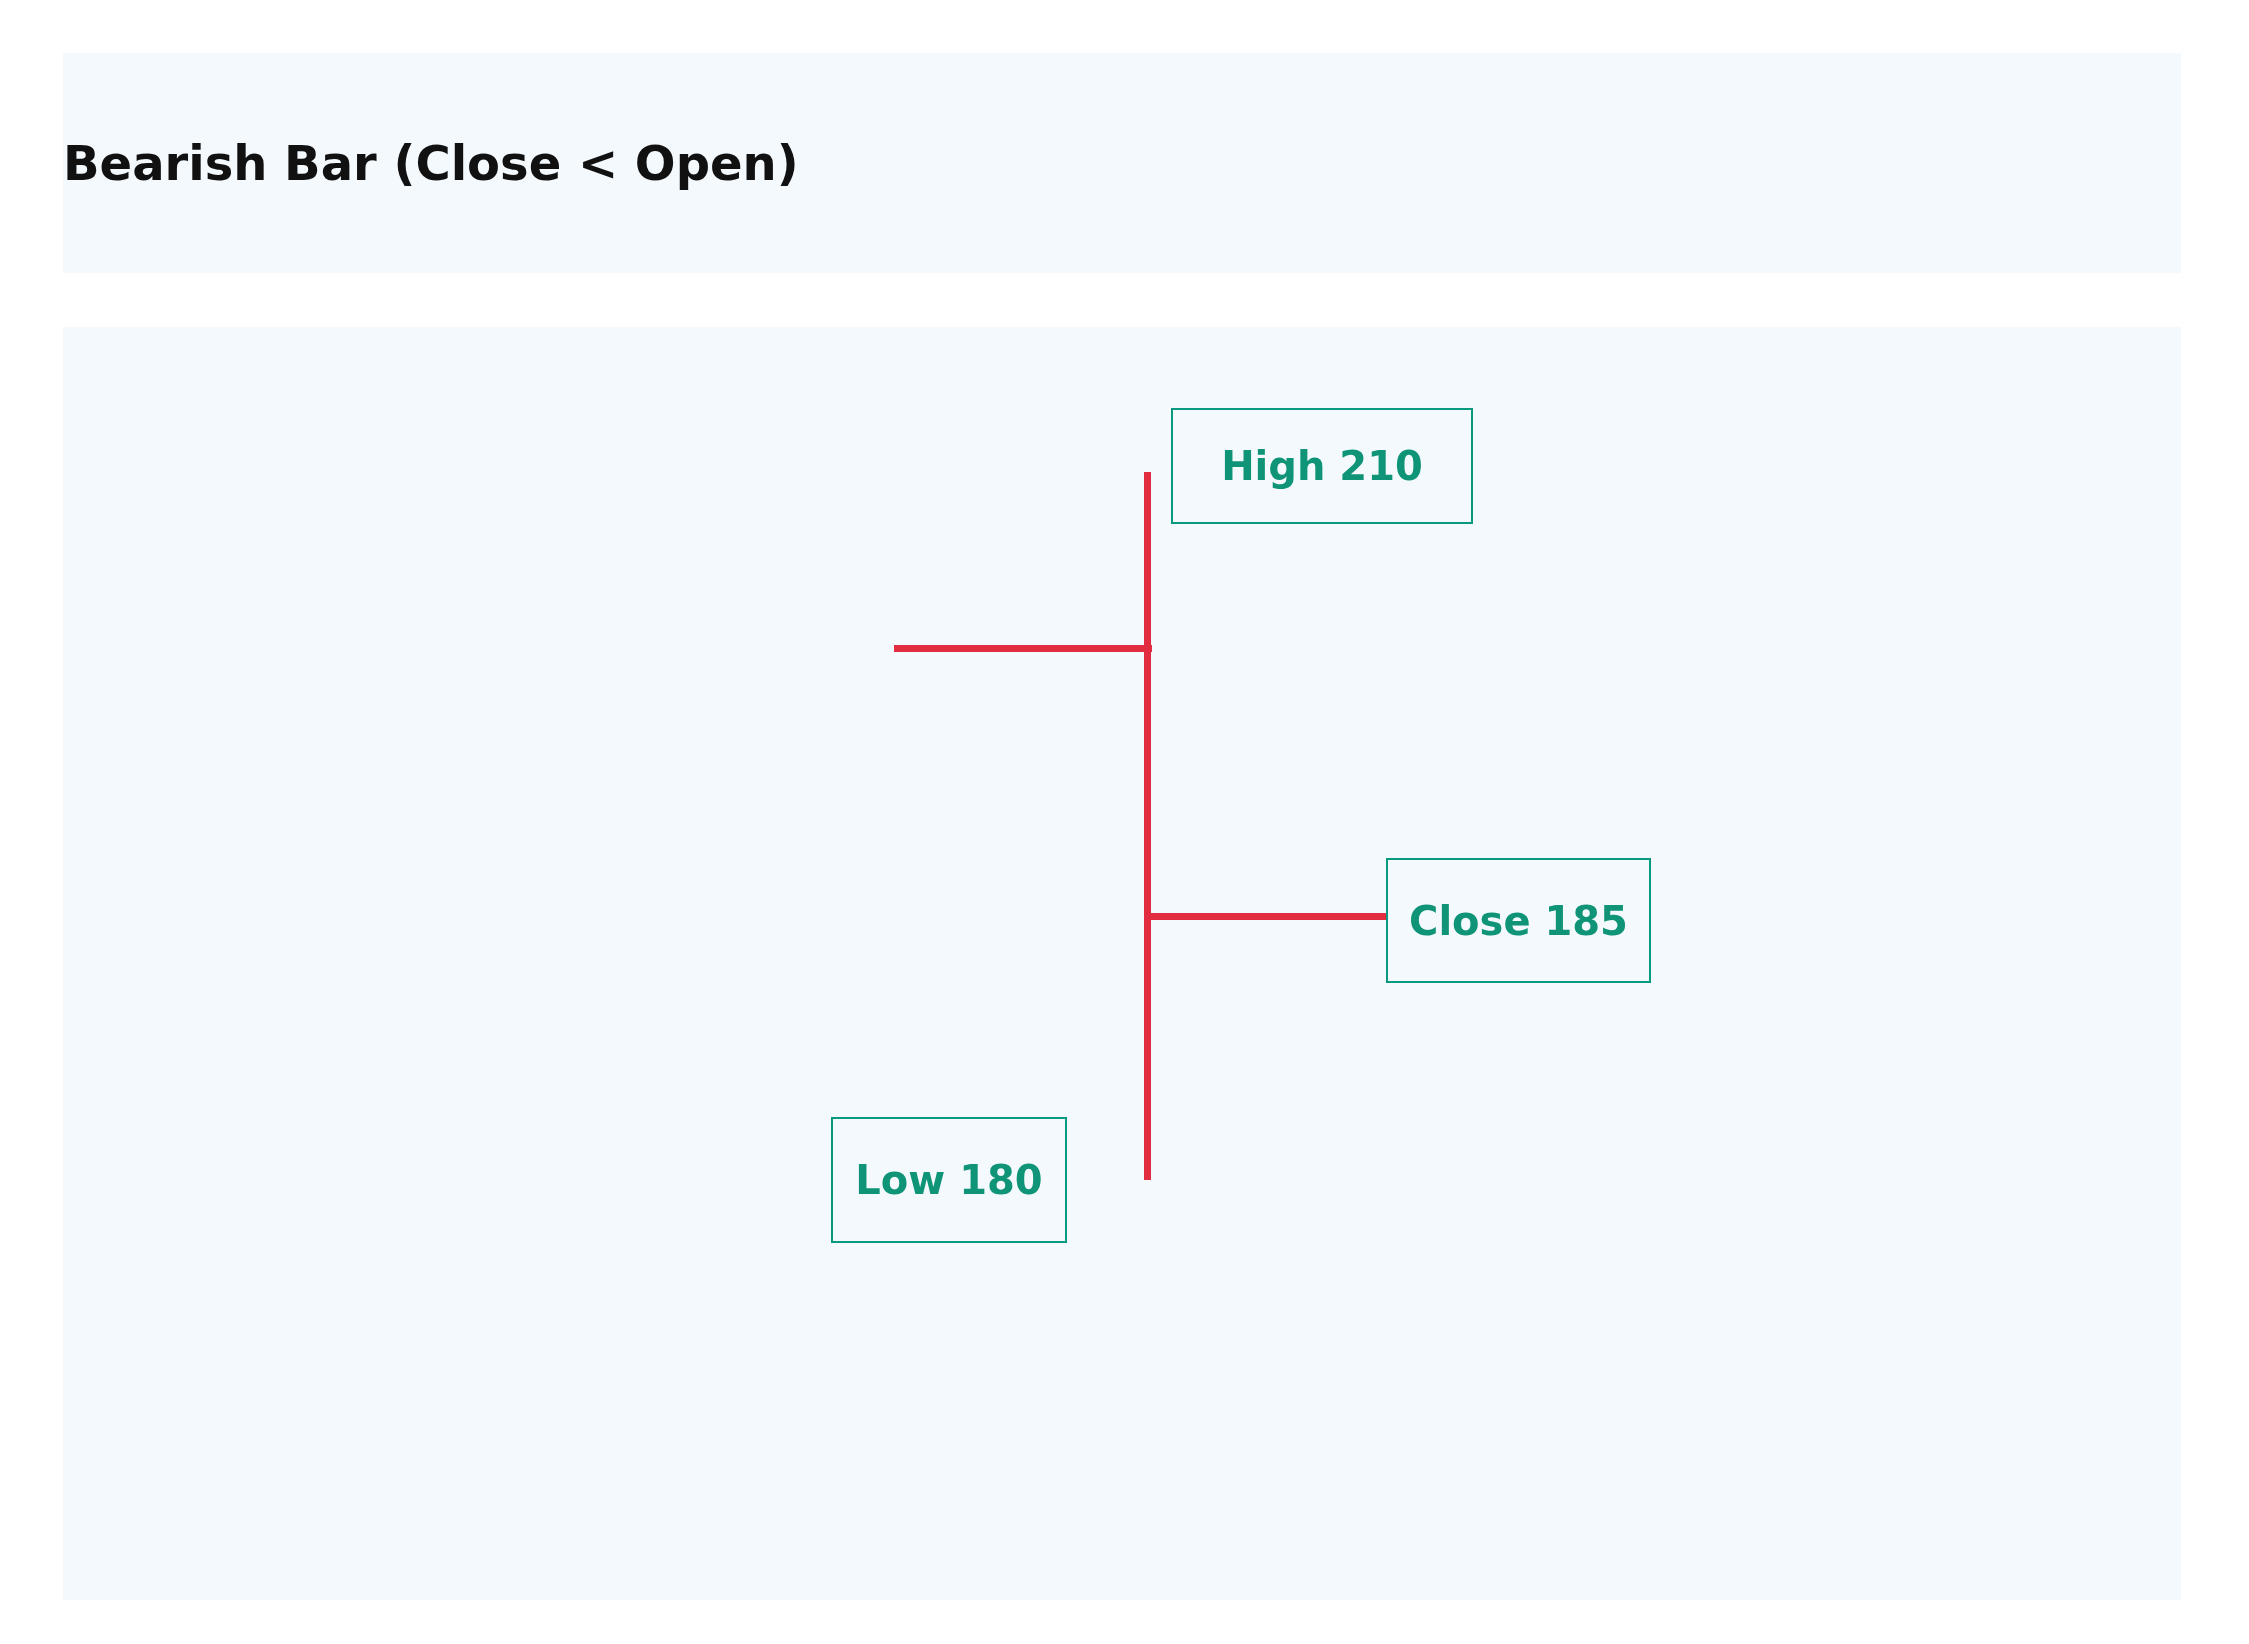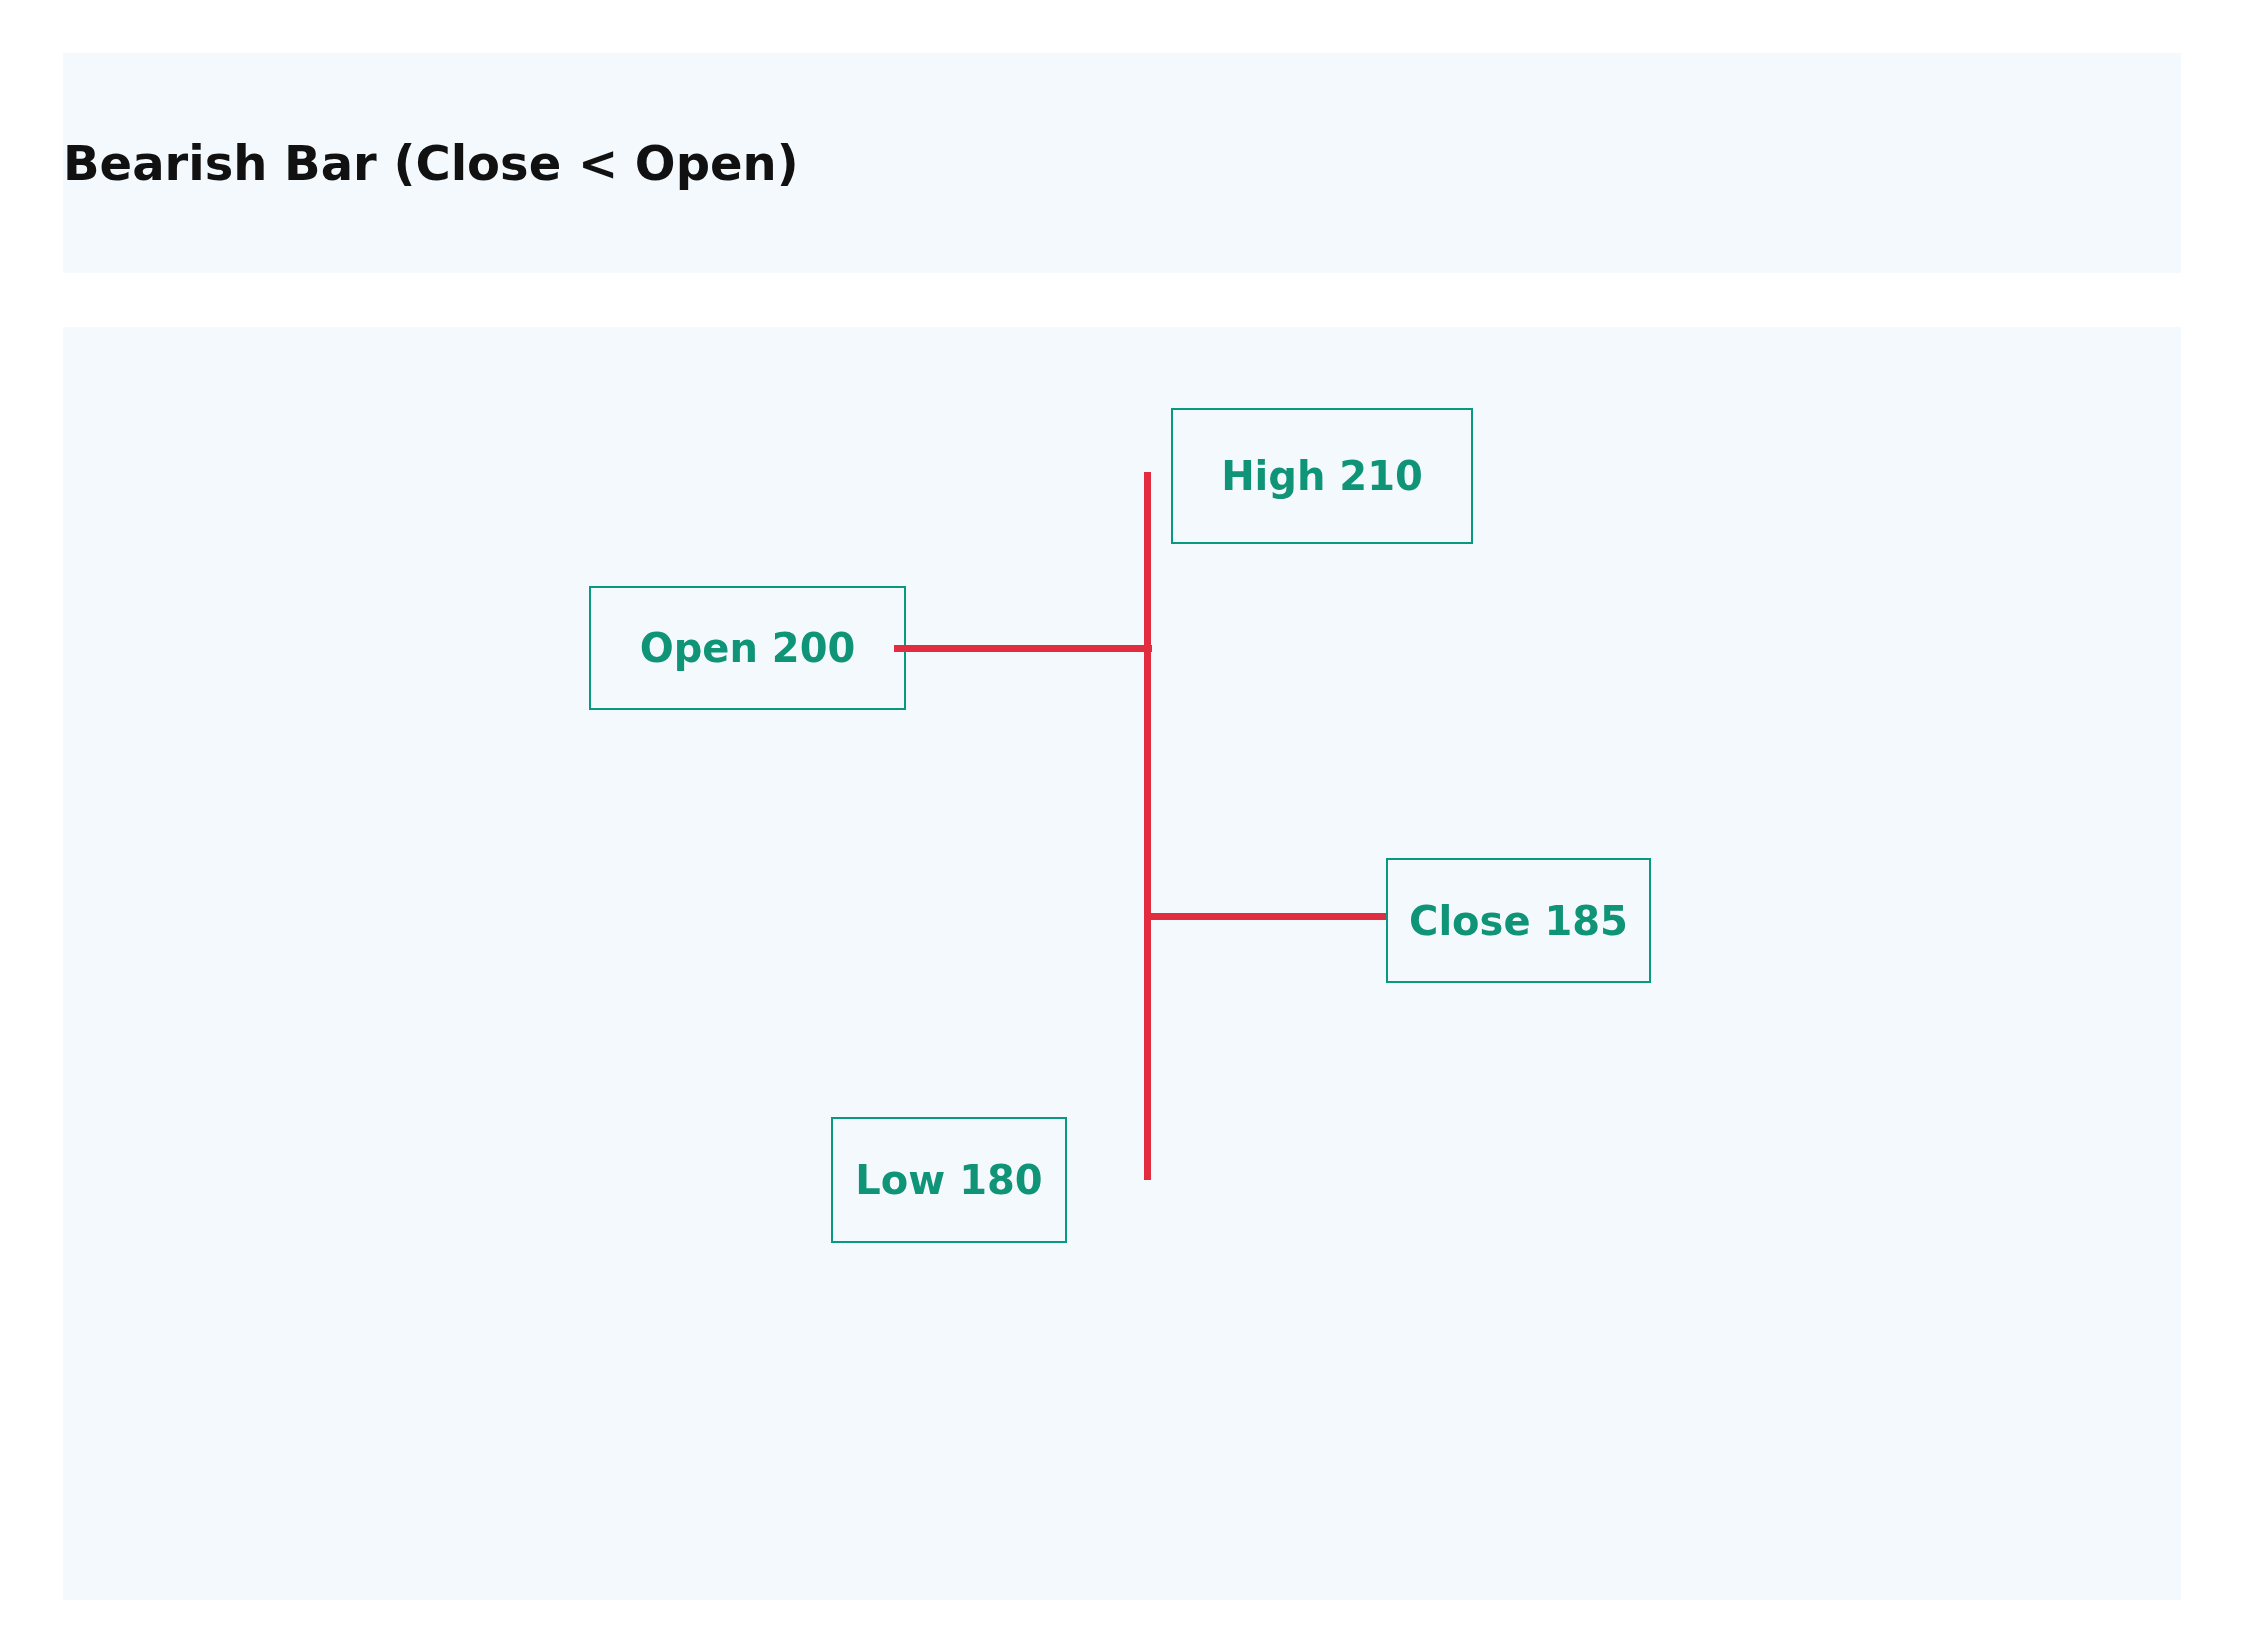--- a/index.html
+++ b/index.html
@@ -74,21 +74,21 @@
     display: flex;
     align-items: center;
     justify-content: center;
   }
   .label-text {
     font-size: 40px;
     font-weight: 700;
     color: var(--label-text, #0f9478);
     white-space: nowrap;
   }
-  .box-high  { left: 1108px; top: 81px;  width: 302px; height: 136px; z-index: 4; }
+  .box-high  { left: 1108px; top: 81px;  width: 302px; height: 116px; z-index: 4; }
   .box-open  { left: 526px;  top: 259px; width: 317px; height: 124px; z-index: 2; }
   .box-close { left: 1323px; top: 531px; width: 265px; height: 125px; z-index: 4; }
   .box-low   { left: 768px;  top: 790px; width: 236px; height: 126px; z-index: 4; }
 </style>
 </head>
 <body>
 
 <div class="page">
 
   <header class="title-panel">
@@ -100,23 +100,20 @@
     <div class="vline"></div>
 
     <div class="tick tick-open"></div>
 
     <div class="tick tick-close"></div>
 
     <div class="label-box box-high">
       <span class="label-text">High 210</span>
     </div>
 
-    <div class="label-box box-open">
-      <span class="label-text">Open 200</span>
-    </div>
 
     <div class="label-box box-close">
       <span class="label-text">Close 185</span>
     </div>
 
     <div class="label-box box-low">
       <span class="label-text">Low 180</span>
     </div>
 
   </section>

